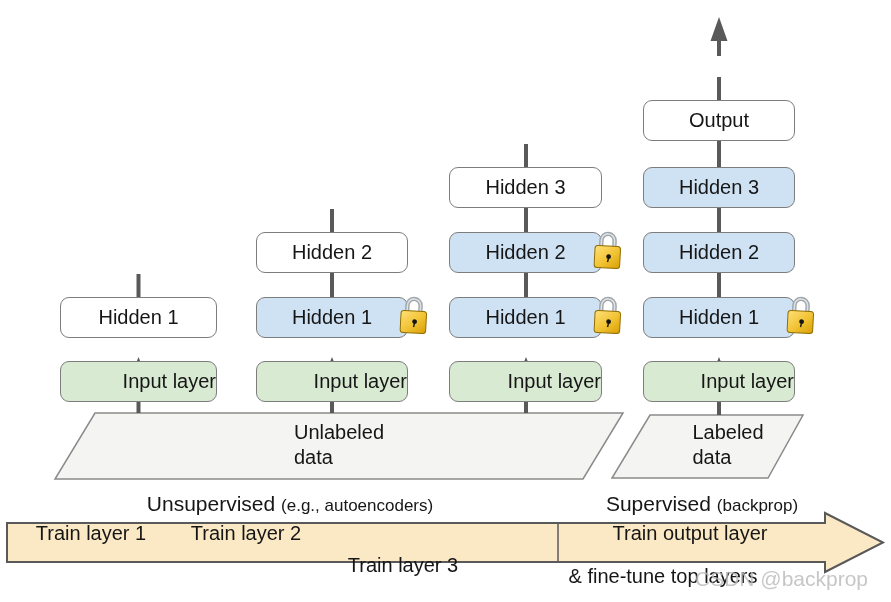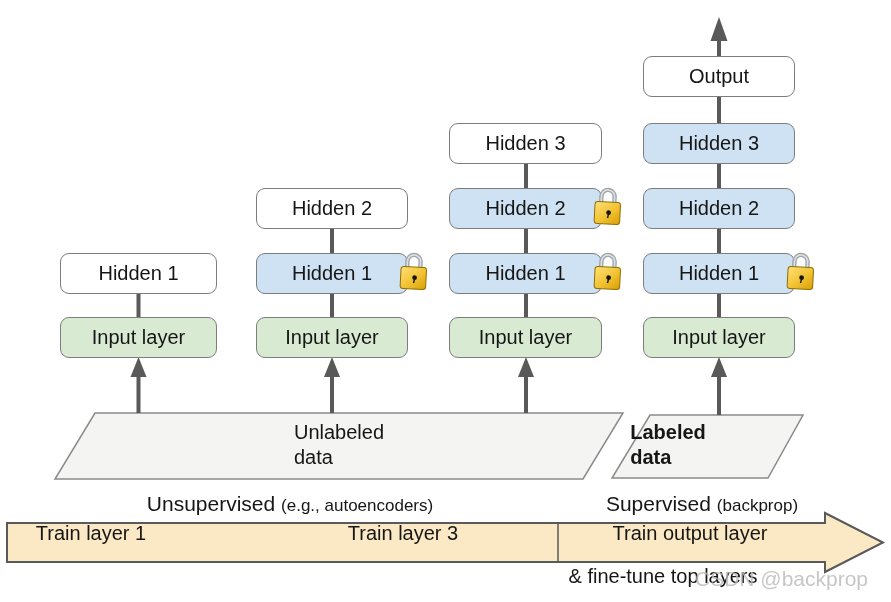--- a/index.html
+++ b/index.html
@@ -14,24 +14,24 @@
   .shape        { fill:var(--shape_fill); stroke:#8a8a8a; stroke-width:1.5; }
   .conn         { stroke:var(--arrow_gray); stroke-width:4; fill:none; }
   .arrowhead    { fill:var(--arrow_gray); stroke:none; }
   .ribbon-shape { fill:var(--ribbon_fill); stroke:var(--arrow_gray); stroke-width:2; stroke-linejoin:miter; }
   .divider      { stroke:var(--arrow_gray); stroke-width:1.5; }
 
   .box {
     position:absolute; z-index:2; height:41px; box-sizing:border-box;
     display:flex; align-items:center; justify-content:center;
     border:1.5px solid var(--border_gray); border-radius:9px;
-    font-size:20px; background:var(--box_white);
+    font-size:20px; background:var(--box_white);margin-top:44px;
   }
   .box.blue  { background:var(--box_blue); }
-  .box.green { background:var(--box_green); }
+  .box.green { background:var(--box_green);justify-content:flex-end; }
 
   .lock {
     position:absolute; left:calc(100% - 9px); top:-6px;
     width:31px; height:44px; transform:rotate(3deg); z-index:3;
   }
 
   .data-label {
     position:absolute; z-index:2; transform:translateX(-50%);
     text-align:left; font-size:20px; line-height:25px; white-space:nowrap;
   }
@@ -154,33 +154,34 @@
       </svg>
   </div>
   <div class="box green" style="left:643px; top:317px; width:152px;">
     <span>Input layer</span>
   </div>
 
   <div class="data-label" style="left:339px; top:420px;">
     <span>Unlabeled</span><br>
     <span>data</span>
   </div>
-  <div class="data-label" style="left:668px; top:420px;font-weight:bold;">
+  <div class="data-label" style="left:728px; top:420px;">
     <span>Labeled</span><br>
     <span>data</span>
   </div>
 
   <div class="section-label" style="left:290px; top:492px;">
     <span>Unsupervised </span><span class="paren">(e.g., autoencoders)</span>
   </div>
   <div class="section-label" style="left:702px; top:492px;">
     <span>Supervised </span><span class="paren">(backprop)</span>
   </div>
 
   <div class="ribbon-label" style="left:91px;">Train layer 1</div>
-  <div class="ribbon-label" style="left:403px;">Train layer 3</div>
+  <div class="ribbon-label" style="left:246px;">Train layer 2</div>
+  <div class="ribbon-label" style="left:403px;margin-top:32px;">Train layer 3</div>
   <div class="ribbon-label" style="left:690px;">Train output layer</div>
 
   <div class="note-label" style="left:663px;">&amp; fine-tune top layers</div>
 
   <div class="watermark">CSDN @backprop</div>
 
 </div>
 
 </body></html>

